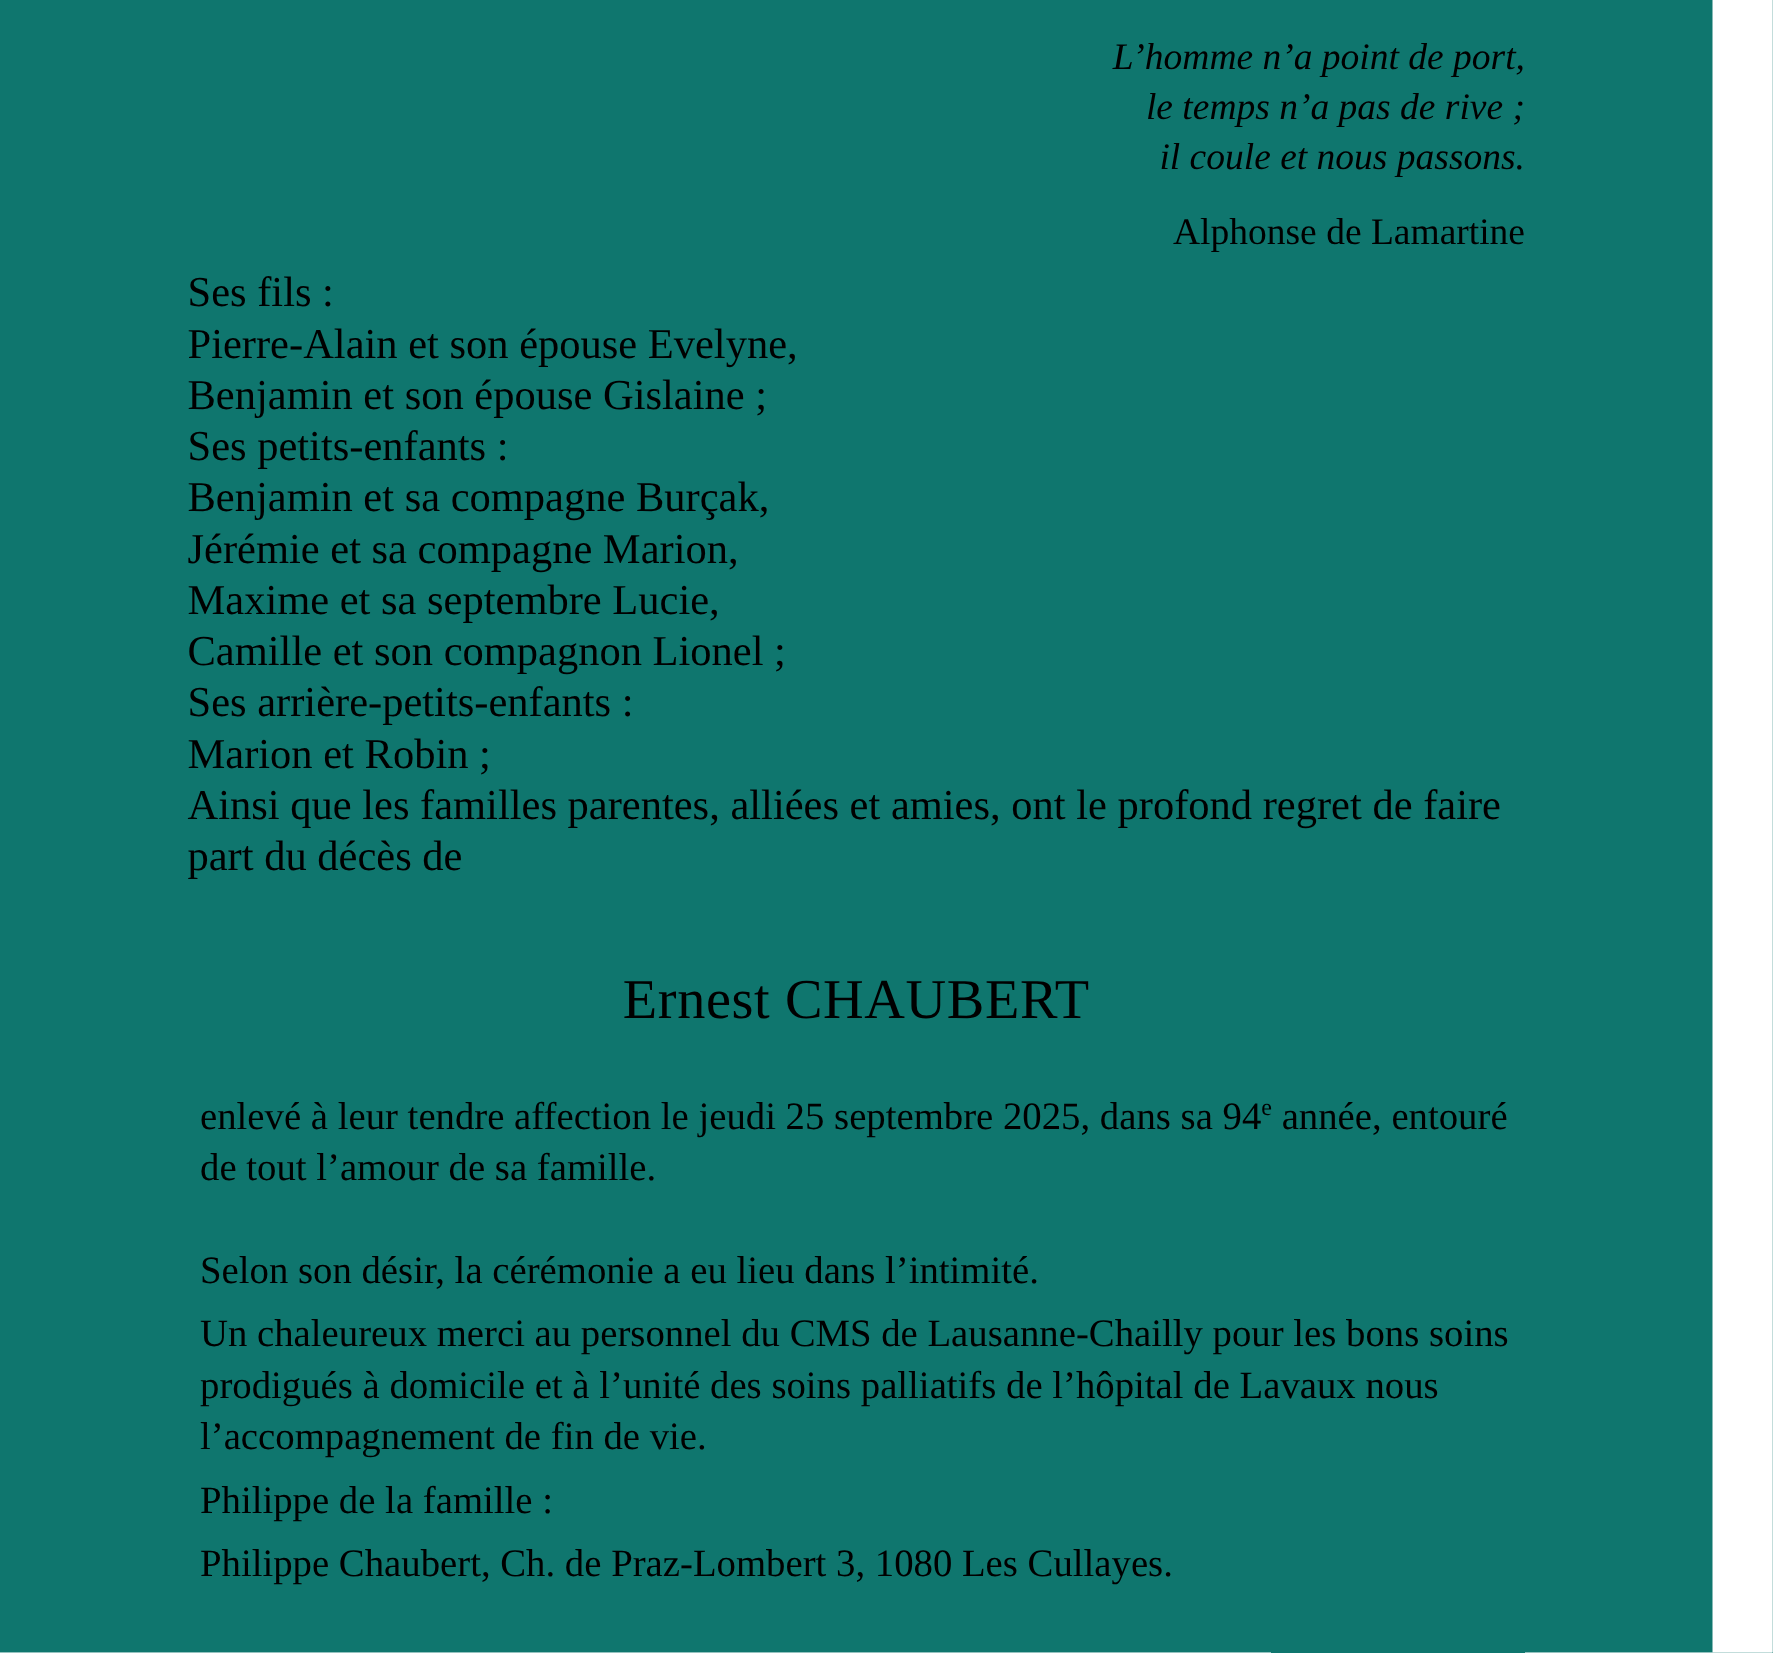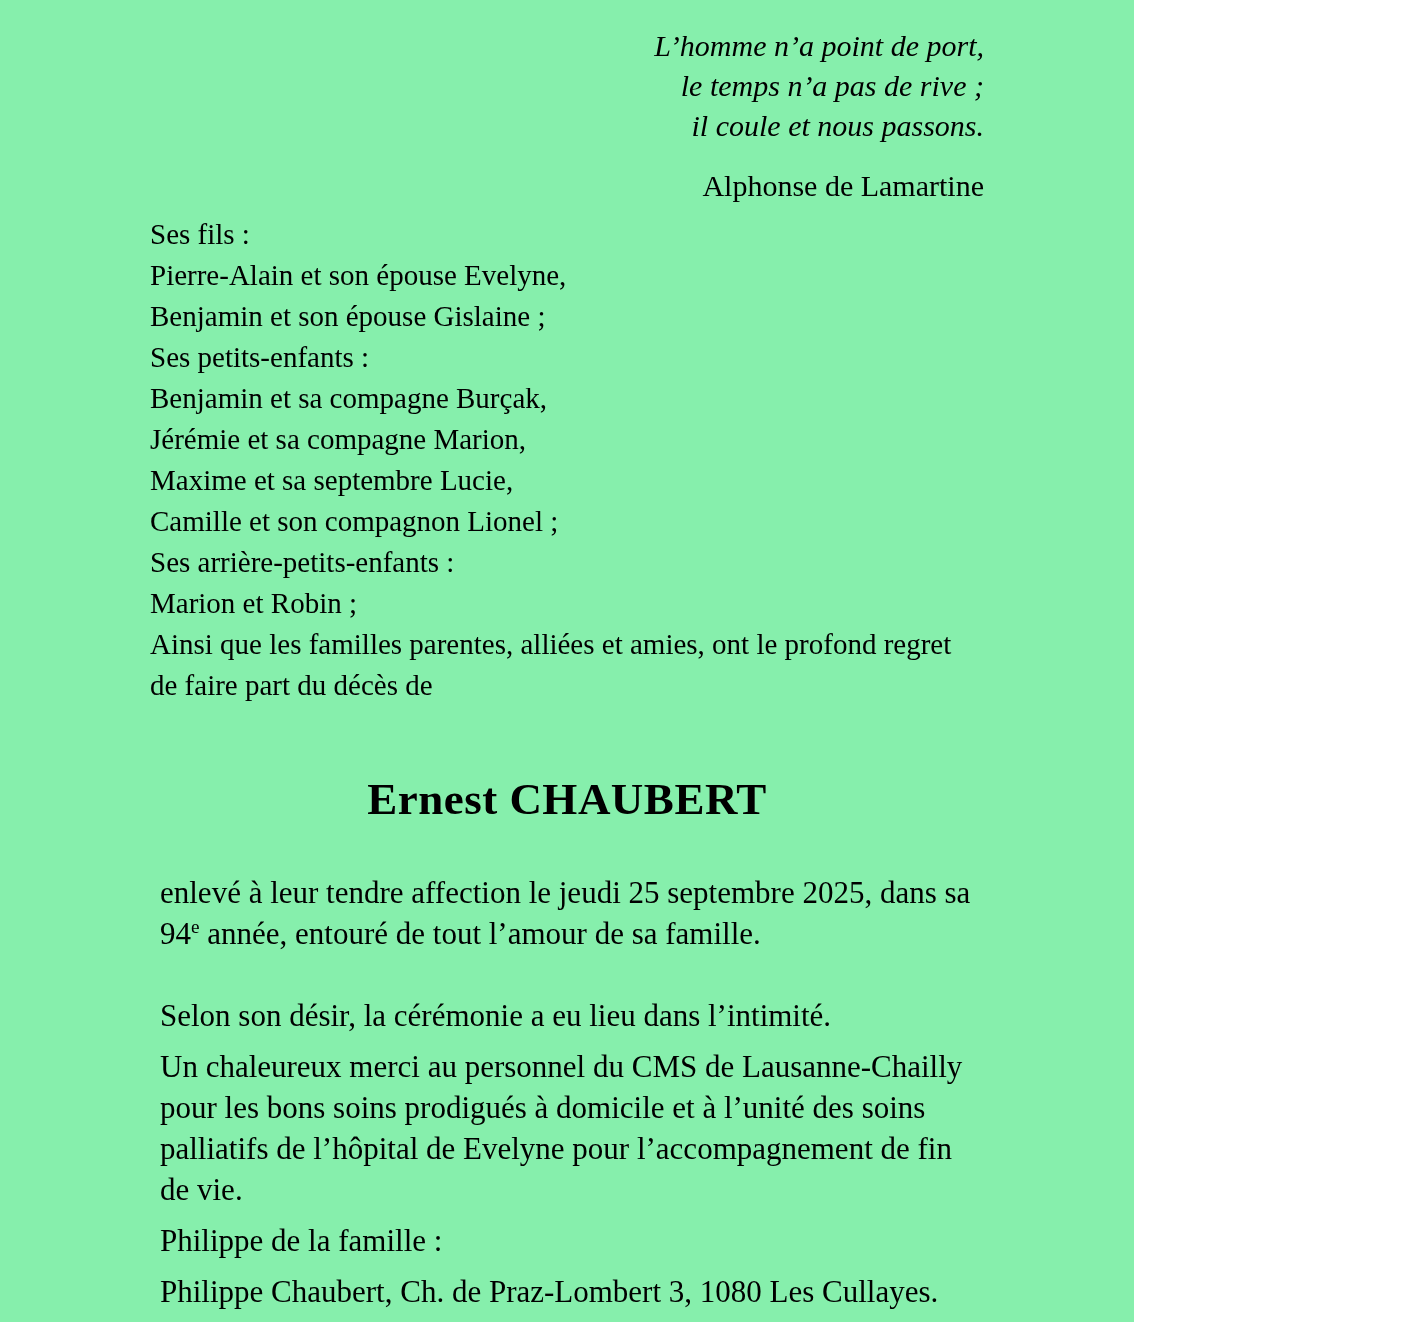--- a/index.html
+++ b/index.html
@@ -3,24 +3,24 @@
 <meta charset="utf-8">
 <title>Avis de décès</title>
 <style>
   html, body {
     margin: 0;
     padding: 0;
     background: #ffffff;
   }
   .page {
     position: relative;
-    width: 1134px;
+    width: 1370px;
     height: 1322px;
     box-sizing: border-box;
-    background: #86efac;
+    background: #0f766e;
     color: #000000;
     font-family: "Liberation Serif", "DejaVu Serif", serif;
     padding: 26px 150px 0 150px;
     overflow: hidden;
   }
   
   .quote-block {
     text-align: right;
     font-size: 30px;
     line-height: 40px;
@@ -28,31 +28,31 @@
   .quote-line {
     font-style: italic;
   }
   .quote-attribution {
     font-style: normal;
     margin-top: 20px;
   }
   
   .family-list {
     margin-top: 8px;
-    font-size: 29px;
+    font-size: 34px;
     line-height: 41px;
   }
   .family-line { display: block; }
   
   .deceased-name {
     margin: 66px 0 0 0;
     text-align: center;
     font-size: 45px;
     line-height: 54px;
-    font-weight: bold;
+    font-weight: normal;
     letter-spacing: 0.5px;
   }
   
   .para {
     font-size: 31px;
     line-height: 41px;
     margin: 10px;
   }
   .death-paragraph { margin-top: 46px; }
   .ceremony-block  { margin-top: 41px; }
@@ -88,18 +88,18 @@
     <span class="family-line">Marion et Robin ;</span>
     <span class="family-line">Ainsi que les familles parentes, alliées et amies, ont le profond regret de faire part du décès de</span>
   </div>
 
   <div class="deceased-name">Ernest CHAUBERT</div>
 
   <p class="para death-paragraph"><span>enlevé à leur tendre affection le jeudi 25 septembre 2025, dans sa 94</span><sup class="ordinal">e</sup><span> année, entouré de tout l’amour de sa famille.</span></p>
 
   <div class="ceremony-block">
     <p class="para">Selon son désir, la cérémonie a eu lieu dans l’intimité.</p>
-    <p class="para">Un chaleureux merci au personnel du CMS de Lausanne-Chailly pour les bons soins prodigués à domicile et à l’unité des soins palliatifs de l’hôpital de Evelyne pour l’accompagnement de fin de vie.</p>
+    <p class="para">Un chaleureux merci au personnel du CMS de Lausanne-Chailly pour les bons soins prodigués à domicile et à l’unité des soins palliatifs de l’hôpital de Lavaux nous l’accompagnement de fin de vie.</p>
     <p class="para">Philippe de la famille :</p>
     <p class="para centered">Philippe Chaubert, Ch. de Praz-Lombert 3, 1080 Les Cullayes.</p>
   </div>
 
 </div>
 
 </body></html>

